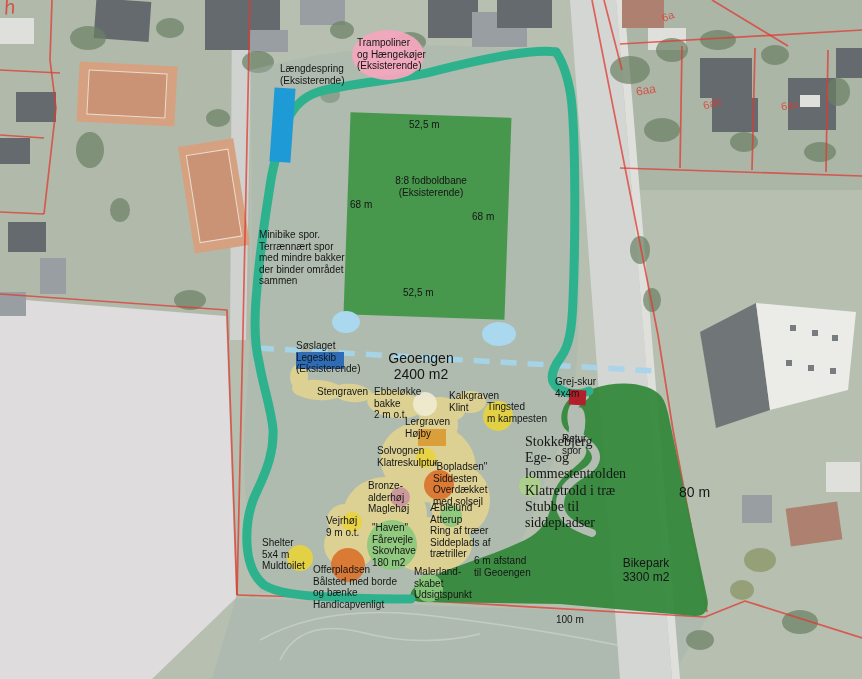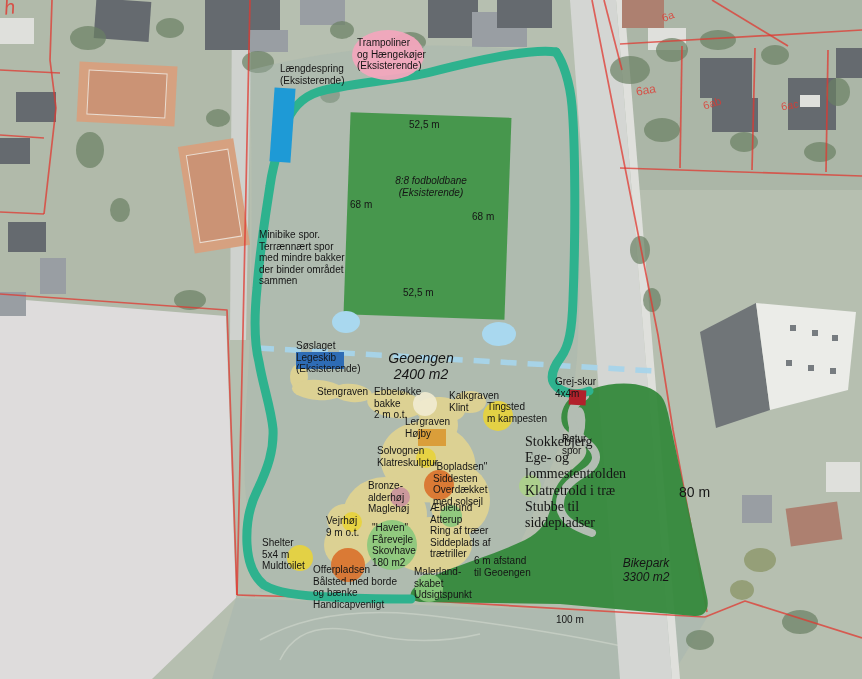--- a/index.html
+++ b/index.html
@@ -5,21 +5,21 @@
   html,body{margin:0;padding:0;background:#222;}
   #stage{
     position:relative;width:862px;height:679px;overflow:hidden;
     font-family:"Liberation Sans",sans-serif;background:#a8b2a0;
   }
   #stage svg{position:absolute;left:0;top:0;}
   .map-label{
     position:absolute;color:#151515;white-space:pre;line-height:1.16;
     font-family:"Liberation Sans",sans-serif;
   }
-  .map-label.center{text-align:center;font-style:italic;}
+  .map-label.center{text-align:center;}
   
   .teal-path{fill:none;stroke:var(--path-teal);stroke-width:9;stroke-linecap:round;stroke-linejoin:round;}
   .dashed-line{fill:none;stroke:var(--dashed-blue);stroke-width:5.5;stroke-dasharray:16 11;opacity:.95;}
   .sand{fill:var(--sand);}
   .pond{fill:var(--pond-blue);}
   .field-green{fill:var(--field-green);opacity:.93;}
   .bike-green{fill:var(--bikepark-green);opacity:.95;}
   .circ-yellow{fill:var(--circle-yellow);opacity:.92;}
   .circ-orange{fill:var(--circle-orange);opacity:.92;}
   .circ-green{fill:var(--circle-green);opacity:.92;}

